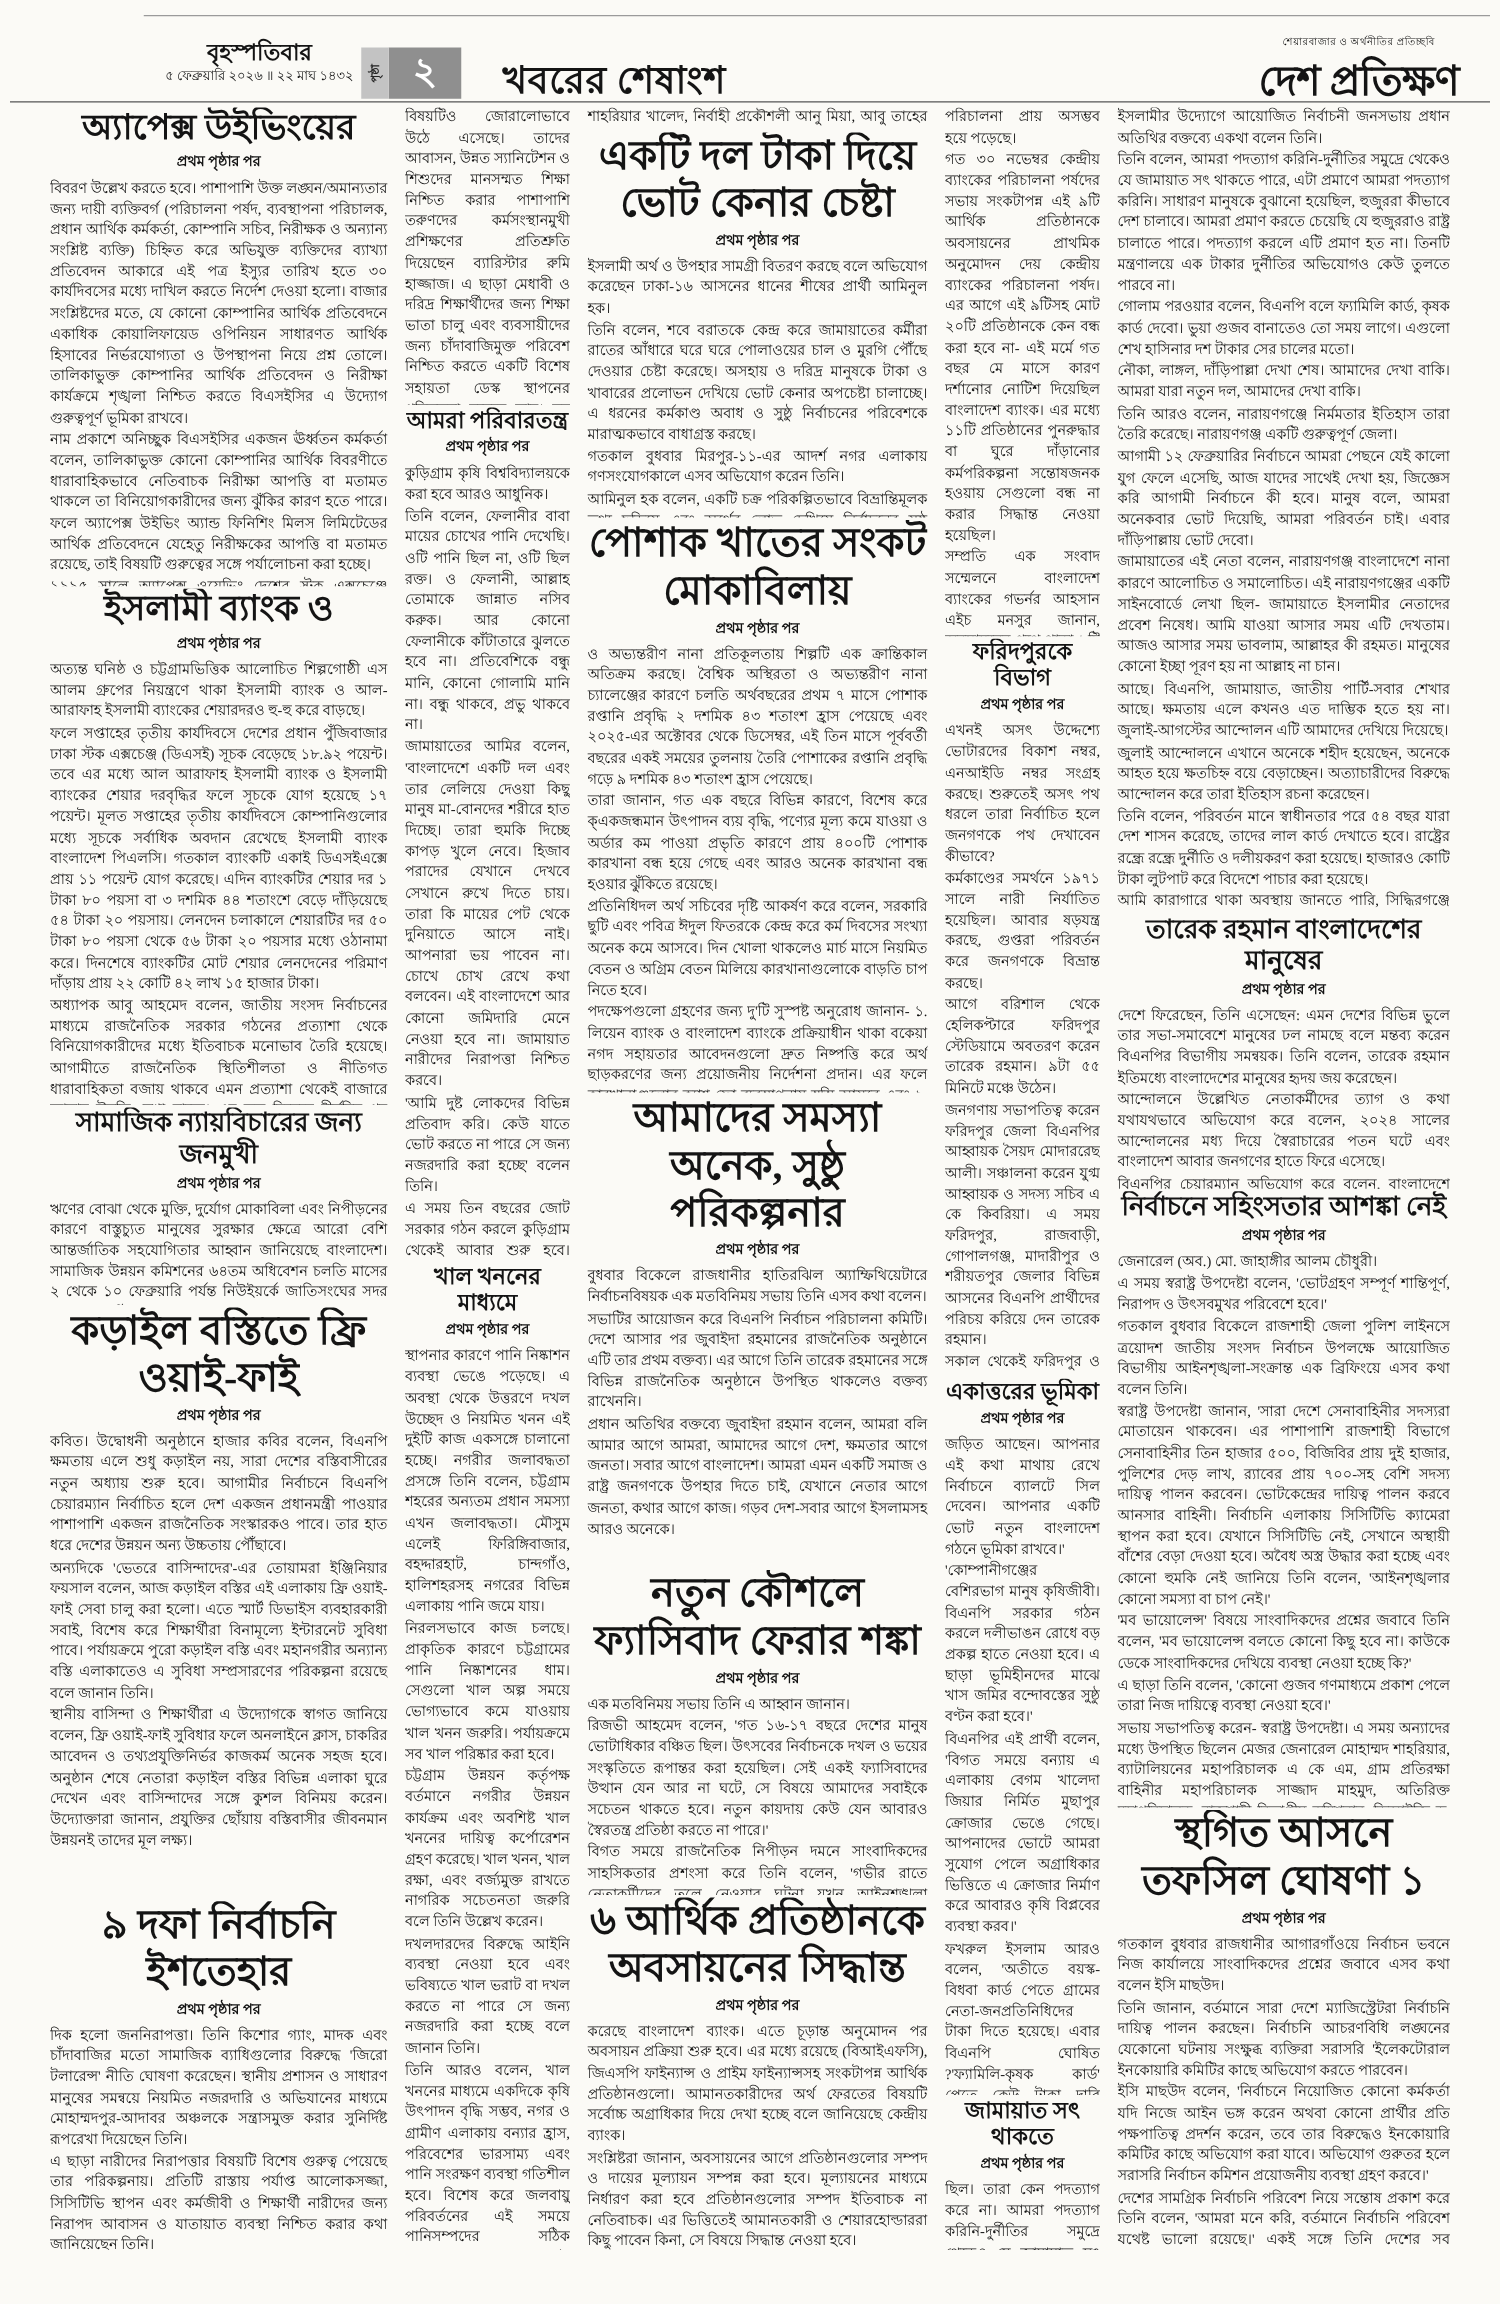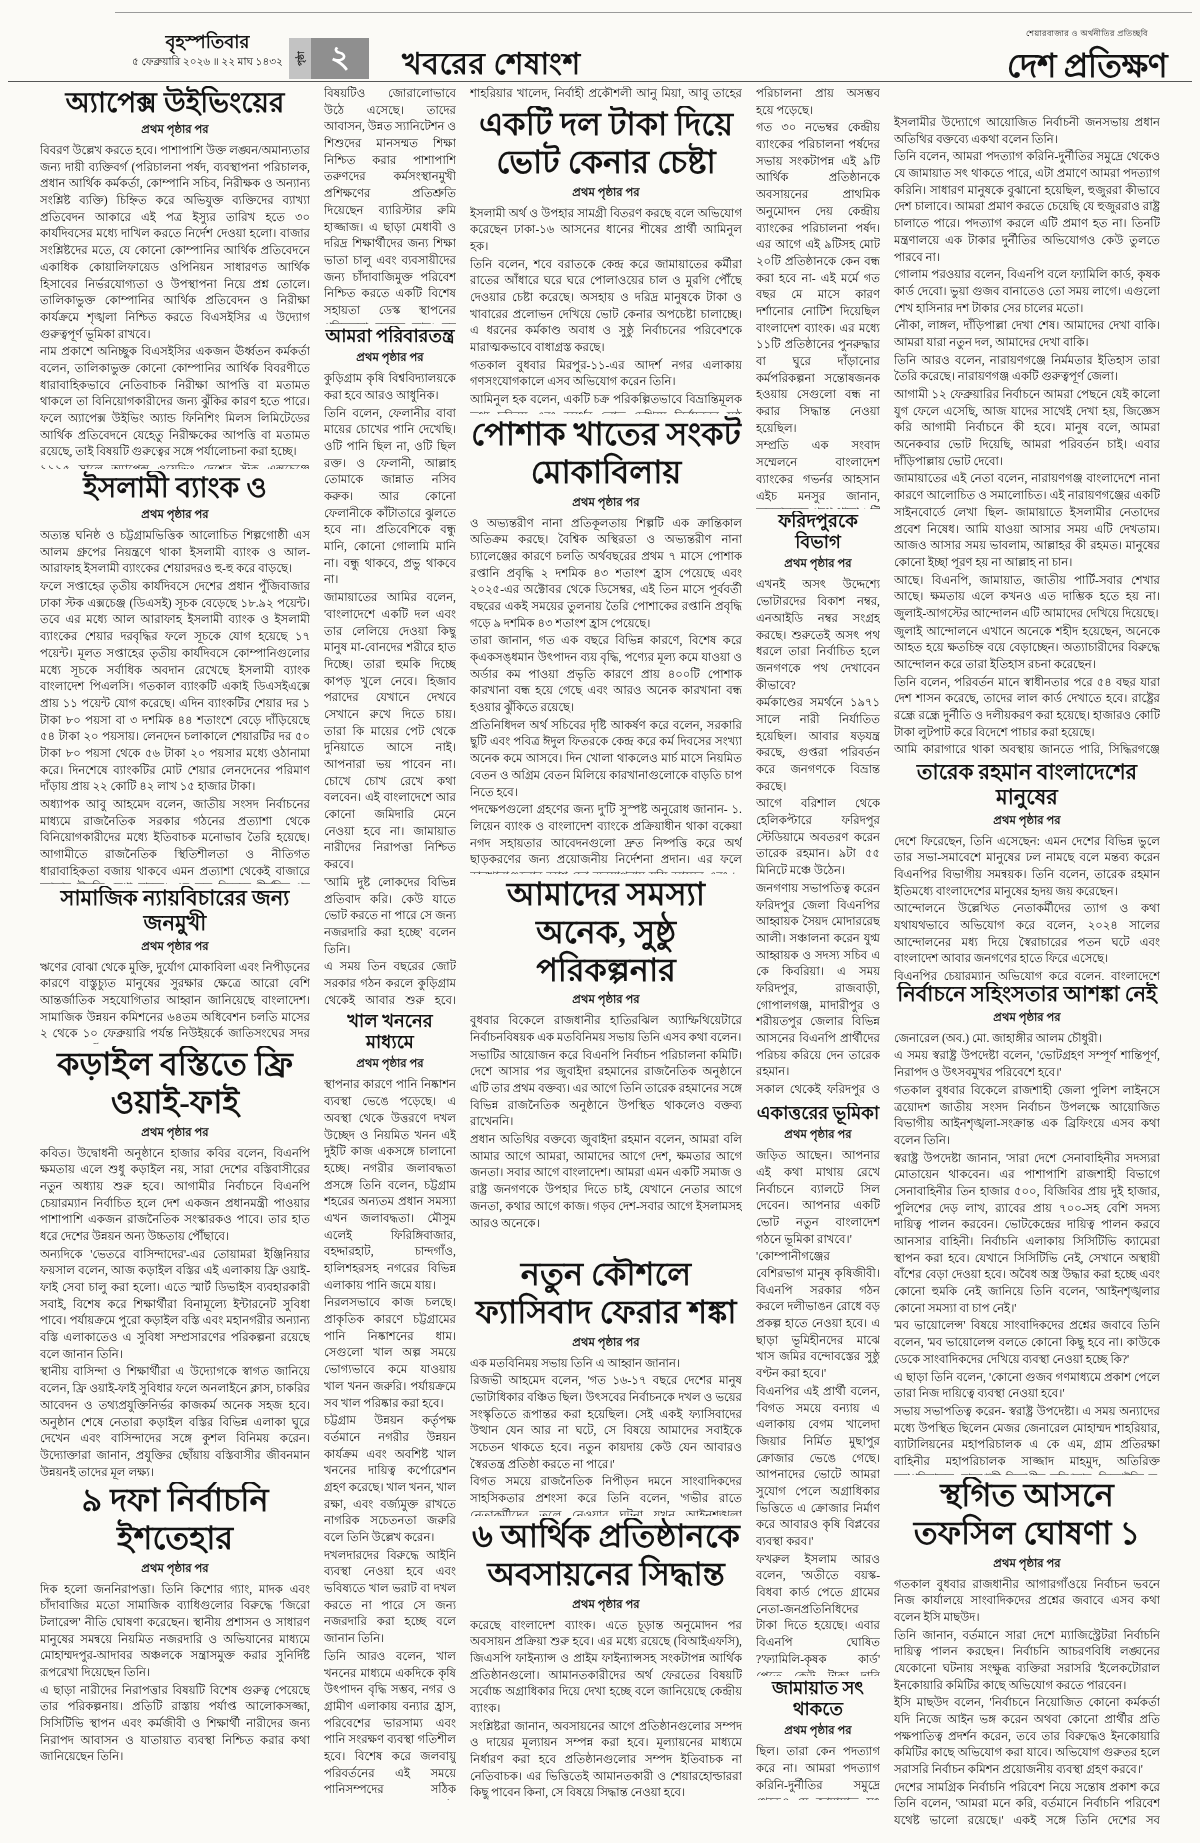--- a/index.html
+++ b/index.html
@@ -26,21 +26,21 @@
   .masthead{position:absolute;left:982px;top:30px;width:210px;text-align:center;line-height:1;}
   .masthead .tagline{font-size:8px;letter-spacing:.5px;margin-bottom:2px;}
   .masthead .brand{font-size:33px;font-weight:bold;letter-spacing:-.5px;margin-top:12px;}
 
   
   .col{position:absolute;top:86px;height:1714px;overflow:hidden;}
   #colA{left:40px;width:270px;}
   #colB{left:324px;width:132px;}
   #colC{left:470px;width:272px;}
   #colD{left:756px;width:124px;}
-  #colE{left:894px;width:266px;margin-top:29px;}
+  #colE{left:894px;width:266px;}
 
   .art{position:absolute;left:0;right:0;overflow:hidden;}
   .hl{font-weight:bold;text-align:center;margin:0 0 2px;line-height:1.18;}
   .hl.xl{font-size:28px;}
   .hl.lg{font-size:32px;}
   .hl.md{font-size:21px;}
   .hl.sm{font-size:18px;}
   .dateline{text-align:center;font-weight:bold;font-size:11.5px;margin:0 0 3px;}
   .body p{margin:0 0 1px;font-size:11.6px;line-height:1.44;text-align:justify;}
   .intro-line p{margin:0;font-size:11.6px;line-height:1.4;text-align:justify;}
@@ -96,21 +96,21 @@
   </article>
   <article class="art" style="top:960px;height:473px">
     <h2 class="hl lg">কড়াইল বস্তিতে ফ্রি ওয়াই-ফাই</h2>
     <div class="dateline">প্রথম পৃষ্ঠার পর</div>
     <div class="body">
         <p>কবিত। উদ্বোধনী অনুষ্ঠানে হাজার কবির বলেন, বিএনপি ক্ষমতায় এলে শুধু কড়াইল নয়, সারা দেশের বস্তিবাসীরের নতুন অধ্যায় শুরু হবে। আগামীর নির্বাচনে বিএনপি চেয়ারম্যান নির্বাচিত হলে দেশ একজন প্রধানমন্ত্রী পাওয়ার পাশাপাশি একজন রাজনৈতিক সংস্কারকও পাবে। তার হাত ধরে দেশের উন্নয়ন অন্য উচ্চতায় পৌঁছাবে।</p>
         <p>অন্যদিকে 'ভেতরে বাসিন্দাদের'-এর তোয়ামরা ইঞ্জিনিয়ার ফয়সাল বলেন, আজ কড়াইল বস্তির এই এলাকায় ফ্রি ওয়াই-ফাই সেবা চালু করা হলো। এতে স্মার্ট ডিভাইস ব্যবহারকারী সবাই, বিশেষ করে শিক্ষার্থীরা বিনামূল্যে ইন্টারনেট সুবিধা পাবে। পর্যায়ক্রমে পুরো কড়াইল বস্তি এবং মহানগরীর অন্যান্য বস্তি এলাকাতেও এ সুবিধা সম্প্রসারণের পরিকল্পনা রয়েছে বলে জানান তিনি।</p>
         <p>স্থানীয় বাসিন্দা ও শিক্ষার্থীরা এ উদ্যোগকে স্বাগত জানিয়ে বলেন, ফ্রি ওয়াই-ফাই সুবিধার ফলে অনলাইনে ক্লাস, চাকরির আবেদন ও তথ্যপ্রযুক্তিনির্ভর কাজকর্ম অনেক সহজ হবে। অনুষ্ঠান শেষে নেতারা কড়াইল বস্তির বিভিন্ন এলাকা ঘুরে দেখেন এবং বাসিন্দাদের সঙ্গে কুশল বিনিময় করেন। উদ্যোক্তারা জানান, প্রযুক্তির ছোঁয়ায় বস্তিবাসীর জীবনমান উন্নয়নই তাদের মূল লক্ষ্য।</p>
       </div>
   </article>
-  <article class="art" style="top:1396px;height:279px">
+  <article class="art" style="top:1435px;height:279px">
     <h2 class="hl lg">৯ দফা নির্বাচনি ইশতেহার</h2>
     <div class="dateline">প্রথম পৃষ্ঠার পর</div>
     <div class="body">
         <p>দিক হলো জননিরাপত্তা। তিনি কিশোর গ্যাং, মাদক এবং চাঁদাবাজির মতো সামাজিক ব্যাধিগুলোর বিরুদ্ধে 'জিরো টলারেন্স' নীতি ঘোষণা করেছেন। স্থানীয় প্রশাসন ও সাধারণ মানুষের সমন্বয়ে নিয়মিত নজরদারি ও অভিযানের মাধ্যমে মোহাম্মদপুর-আদাবর অঞ্চলকে সন্ত্রাসমুক্ত করার সুনির্দিষ্ট রূপরেখা দিয়েছেন তিনি।</p>
         <p>এ ছাড়া নারীদের নিরাপত্তার বিষয়টি বিশেষ গুরুত্ব পেয়েছে তার পরিকল্পনায়। প্রতিটি রাস্তায় পর্যাপ্ত আলোকসজ্জা, সিসিটিভি স্থাপন এবং কর্মজীবী ও শিক্ষার্থী নারীদের জন্য নিরাপদ আবাসন ও যাতায়াত ব্যবস্থা নিশ্চিত করার কথা জানিয়েছেন তিনি।</p>
         <p>তিনি জানান, তিতাস ও ওয়াসার মতো সেবামূলক প্রতিষ্ঠানগুলোর সঙ্গে সরাসরি সমন্বয় করার পাশাপাশি একটি জরুরি হটলাইন চালু করা হবে। এমনকি স্থানীয় সংসদ সদস্য ও সংশ্লিষ্ট কর্তৃপক্ষকে নিয়ে প্রতি মাসে 'ওপেন টাউনহল' মিটিং করা হবে, যেখানে নাগরিকরা সরাসরি তাদের অভিযোগ ও সমস্যার কথা বলতে পারবেন।</p>
       </div>
   </article>
 </div>
 
@@ -158,21 +158,21 @@
         <p>তিনি বলেন, শবে বরাতকে কেন্দ্র করে জামায়াতের কর্মীরা রাতের আঁধারে ঘরে ঘরে পোলাওয়ের চাল ও মুরগি পৌঁছে দেওয়ার চেষ্টা করেছে। অসহায় ও দরিদ্র মানুষকে টাকা ও খাবারের প্রলোভন দেখিয়ে ভোট কেনার অপচেষ্টা চালাচ্ছে। এ ধরনের কর্মকাণ্ড অবাধ ও সুষ্ঠু নির্বাচনের পরিবেশকে মারাত্মকভাবে বাধাগ্রস্ত করছে।</p>
         <p>গতকাল বুধবার মিরপুর-১১-এর আদর্শ নগর এলাকায় গণসংযোগকালে এসব অভিযোগ করেন তিনি।</p>
         <p>আমিনুল হক বলেন, একটি চক্র পরিকল্পিতভাবে বিভ্রান্তিমূলক তথ্য ছড়িয়ে এবং অর্থের লোভ দেখিয়ে নির্বাচনের সুষ্ঠু পরিবেশ নষ্ট করতে চাইছে। তবে এ বিষয়ে তিনি ও তার সমর্থকেরা সতর্ক অবস্থানে রয়েছেন। নির্বাচনী আচরণবিধি লঙ্ঘনের এসব অভিযোগ রিটার্নিং কর্মকর্তা ও নির্বাচন কমিশনকে লিখিতভাবে জানানো হয়েছে। পাশাপাশি দলের কেন্দ্রীয় নেতারাও বিষয়টি নিয়ে নির্বাচন কমিশনের সঙ্গে যোগাযোগ রাখছেন।</p>
       </div>
   </article>
   <article class="art" style="top:330px;height:458px">
     <h2 class="hl lg">পোশাক খাতের সংকট মোকাবিলায়</h2>
     <div class="dateline">প্রথম পৃষ্ঠার পর</div>
     <div class="body">
         <p>ও অভ্যন্তরীণ নানা প্রতিকূলতায় শিল্পটি এক ক্রান্তিকাল অতিক্রম করছে। বৈশ্বিক অস্থিরতা ও অভ্যন্তরীণ নানা চ্যালেঞ্জের কারণে চলতি অর্থবছরের প্রথম ৭ মাসে পোশাক রপ্তানি প্রবৃদ্ধি ২ দশমিক ৪৩ শতাংশ হ্রাস পেয়েছে এবং ২০২৫-এর অক্টোবর থেকে ডিসেম্বর, এই তিন মাসে পূর্ববর্তী বছরের একই সময়ের তুলনায় তৈরি পোশাকের রপ্তানি প্রবৃদ্ধি গড়ে ৯ দশমিক ৪৩ শতাংশ হ্রাস পেয়েছে।</p>
-        <p>তারা জানান, গত এক বছরে বিভিন্ন কারণে, বিশেষ করে ক্একসঙ্ধমান উৎপাদন ব্যয় বৃদ্ধি, পণ্যের মূল্য কমে যাওয়া ও অর্ডার কম পাওয়া প্রভৃতি কারণে প্রায় ৪০০টি পোশাক কারখানা বন্ধ হয়ে গেছে এবং আরও অনেক কারখানা বন্ধ হওয়ার ঝুঁকিতে রয়েছে।</p>
+        <p>তারা জানান, গত এক বছরে বিভিন্ন কারণে, বিশেষ করে ক্একজন্ধমান উৎপাদন ব্যয় বৃদ্ধি, পণ্যের মূল্য কমে যাওয়া ও অর্ডার কম পাওয়া প্রভৃতি কারণে প্রায় ৪০০টি পোশাক কারখানা বন্ধ হয়ে গেছে এবং আরও অনেক কারখানা বন্ধ হওয়ার ঝুঁকিতে রয়েছে।</p>
         <p>প্রতিনিধিদল অর্থ সচিবের দৃষ্টি আকর্ষণ করে বলেন, সরকারি ছুটি এবং পবিত্র ঈদুল ফিতরকে কেন্দ্র করে কর্ম দিবসের সংখ্যা অনেক কমে আসবে। দিন খোলা থাকলেও মার্চ মাসে নিয়মিত বেতন ও অগ্রিম বেতন মিলিয়ে কারখানাগুলোকে বাড়তি চাপ নিতে হবে।</p>
         <p>পদক্ষেপগুলো গ্রহণের জন্য দু'টি সুস্পষ্ট অনুরোধ জানান- ১. লিয়েন ব্যাংক ও বাংলাদেশ ব্যাংকে প্রক্রিয়াধীন থাকা বকেয়া নগদ সহায়তার আবেদনগুলো দ্রুত নিষ্পত্তি করে অর্থ ছাড়করণের জন্য প্রয়োজনীয় নির্দেশনা প্রদান। এর ফলে কারখানাগুলোর ক্যাশ-ফ্লো ব্যবস্থাপনায় স্বস্তি আসবে এবং ২. আসন্ন ঈদ ও নির্বাচন পরবর্তী পরিস্থিতি বিবেচনায় শ্রমিকদের বেতন-ভাতা ও বোনাস নিশ্চিত করতে ৬ মাসের বেতনের সমপরিমাণ অর্থ 'সফট লোন' বা স্বল্প সুদে সহজ শর্তে ঋণ হিসেবে প্রদানসহ অন্যান্য জরুরি সহযোগিতা প্রদান।</p>
       </div>
   </article>
   <article class="art" style="top:790px;height:378px">
     <h2 class="hl lg">আমাদের সমস্যা অনেক, সুষ্ঠু পরিকল্পনার</h2>
     <div class="dateline">প্রথম পৃষ্ঠার পর</div>
     <div class="body">
         <p>বুধবার বিকেলে রাজধানীর হাতিরঝিল অ্যাম্ফিথিয়েটারে নির্বাচনবিষয়ক এক মতবিনিময় সভায় তিনি এসব কথা বলেন।</p>
         <p>সভাটির আয়োজন করে বিএনপি নির্বাচন পরিচালনা কমিটি। দেশে আসার পর জুবাইদা রহমানের রাজনৈতিক অনুষ্ঠানে এটি তার প্রথম বক্তব্য। এর আগে তিনি তারেক রহমানের সঙ্গে বিভিন্ন রাজনৈতিক অনুষ্ঠানে উপস্থিত থাকলেও বক্তব্য রাখেননি।</p>

